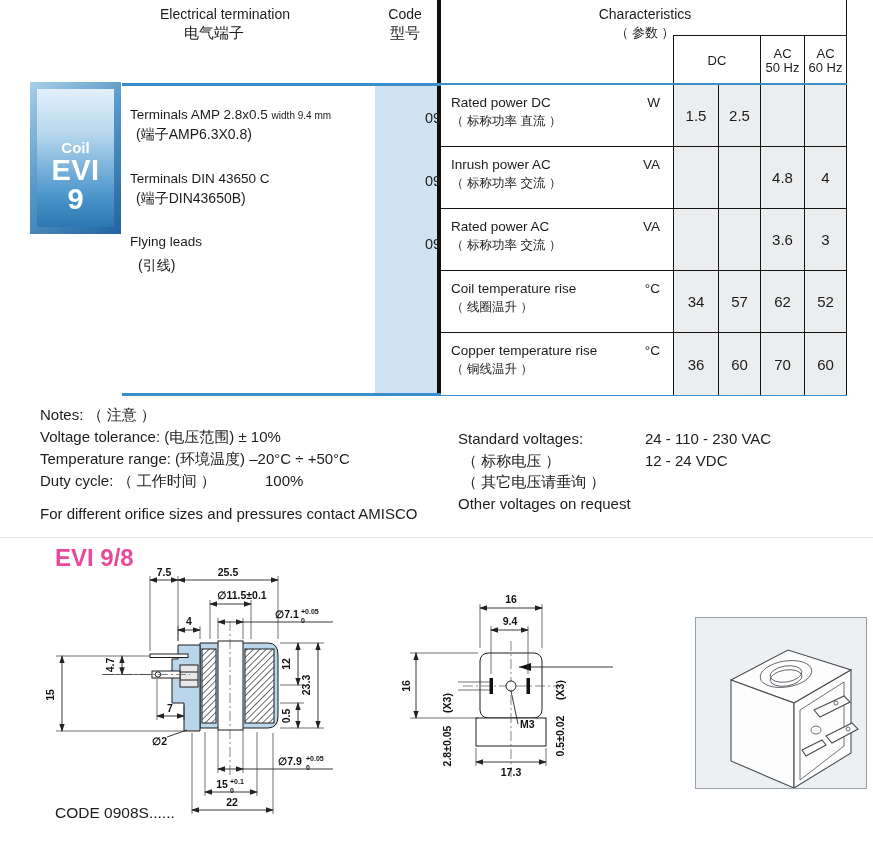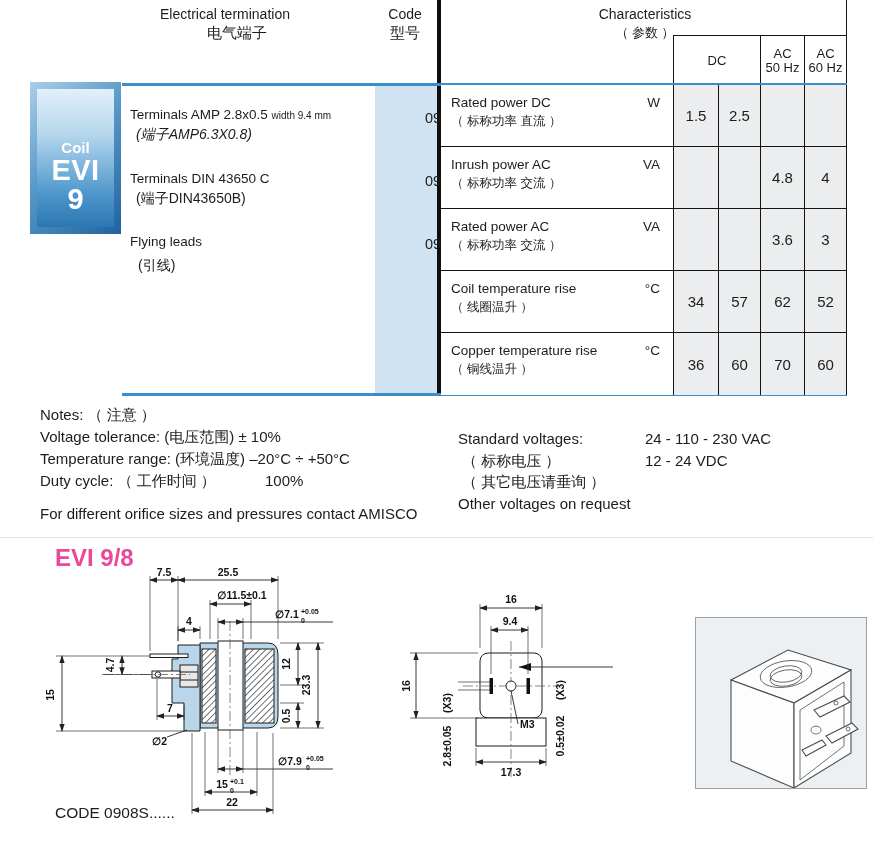--- a/index.html
+++ b/index.html
@@ -71,21 +71,21 @@
   .bodyln{stroke:#1c1c1c;stroke-width:1;}
   .iso{stroke:#4a4f54;stroke-width:1.1;fill:#fdfdfd;}
   .isothin{stroke:#4a4f54;stroke-width:0.8;fill:none;}
 </style>
 </head>
 <body>
 
 <div id="page">
 
   <div class="abs ctr hdr-en" style="left:120px;top:6px;width:210px;">Electrical termination</div>
-  <div class="abs ctr hdr-cn" style="left:132px;top:24px;width:210px;text-align:center;">电气端子</div>
+  <div class="abs ctr hdr-cn" style="left:109px;top:24px;width:210px;text-align:center;">电气端子</div>
   <div class="abs ctr hdr-en" style="left:370px;top:6px;width:70px;">Code</div>
   <div class="abs ctr hdr-cn" style="left:370px;top:24px;width:70px;">型号</div>
   <div class="abs ctr hdr-en" style="left:540px;top:6px;width:210px;">Characteristics</div>
   <div class="abs ctr" style="left:540px;top:24px;width:210px;font-size:13px;">（ 参数 ）</div>
 
   <div id="char-subhead">
     <div class="sh" style="width:87px;">DC</div>
     <div class="sh" style="width:44px;">
       <span><span>AC</span><br><span>50 Hz</span></span>
     </div>
@@ -104,21 +104,21 @@
     <div id="badge-inner">
       <div class="badge-coil">Coil</div>
       <div class="badge-evi">EVI</div>
       <div class="badge-9">9</div>
     </div>
   </div>
 
   <div class="abs term-en" style="left:130px;top:107px;">
     <span>Terminals AMP 2.8x0.5</span> <span class="small">width 9.4 mm</span>
   </div>
-  <div class="abs term-cn" style="left:136px;top:126px;font-style:italic;">(端子AMP6.3X0.8)</div>
+  <div class="abs term-cn" style="left:136px;top:126px;">(端子AMP6.3X0.8)</div>
   <div class="abs term-en" style="left:130px;top:171px;">Terminals DIN 43650 C</div>
   <div class="abs term-cn" style="left:136px;top:190px;">(端子DIN43650B)</div>
   <div class="abs term-en" style="left:130px;top:234px;">Flying leads</div>
   <div class="abs term-cn" style="left:138px;top:257px;">(引线)</div>
 
   <div class="abs code-txt" style="left:380px;top:110px;">0908S...</div>
   <div class="abs code-txt" style="left:380px;top:173px;">0908D...</div>
   <div class="abs code-txt" style="left:380px;top:236px;">0908C...</div>
 
   <div id="char-table">

